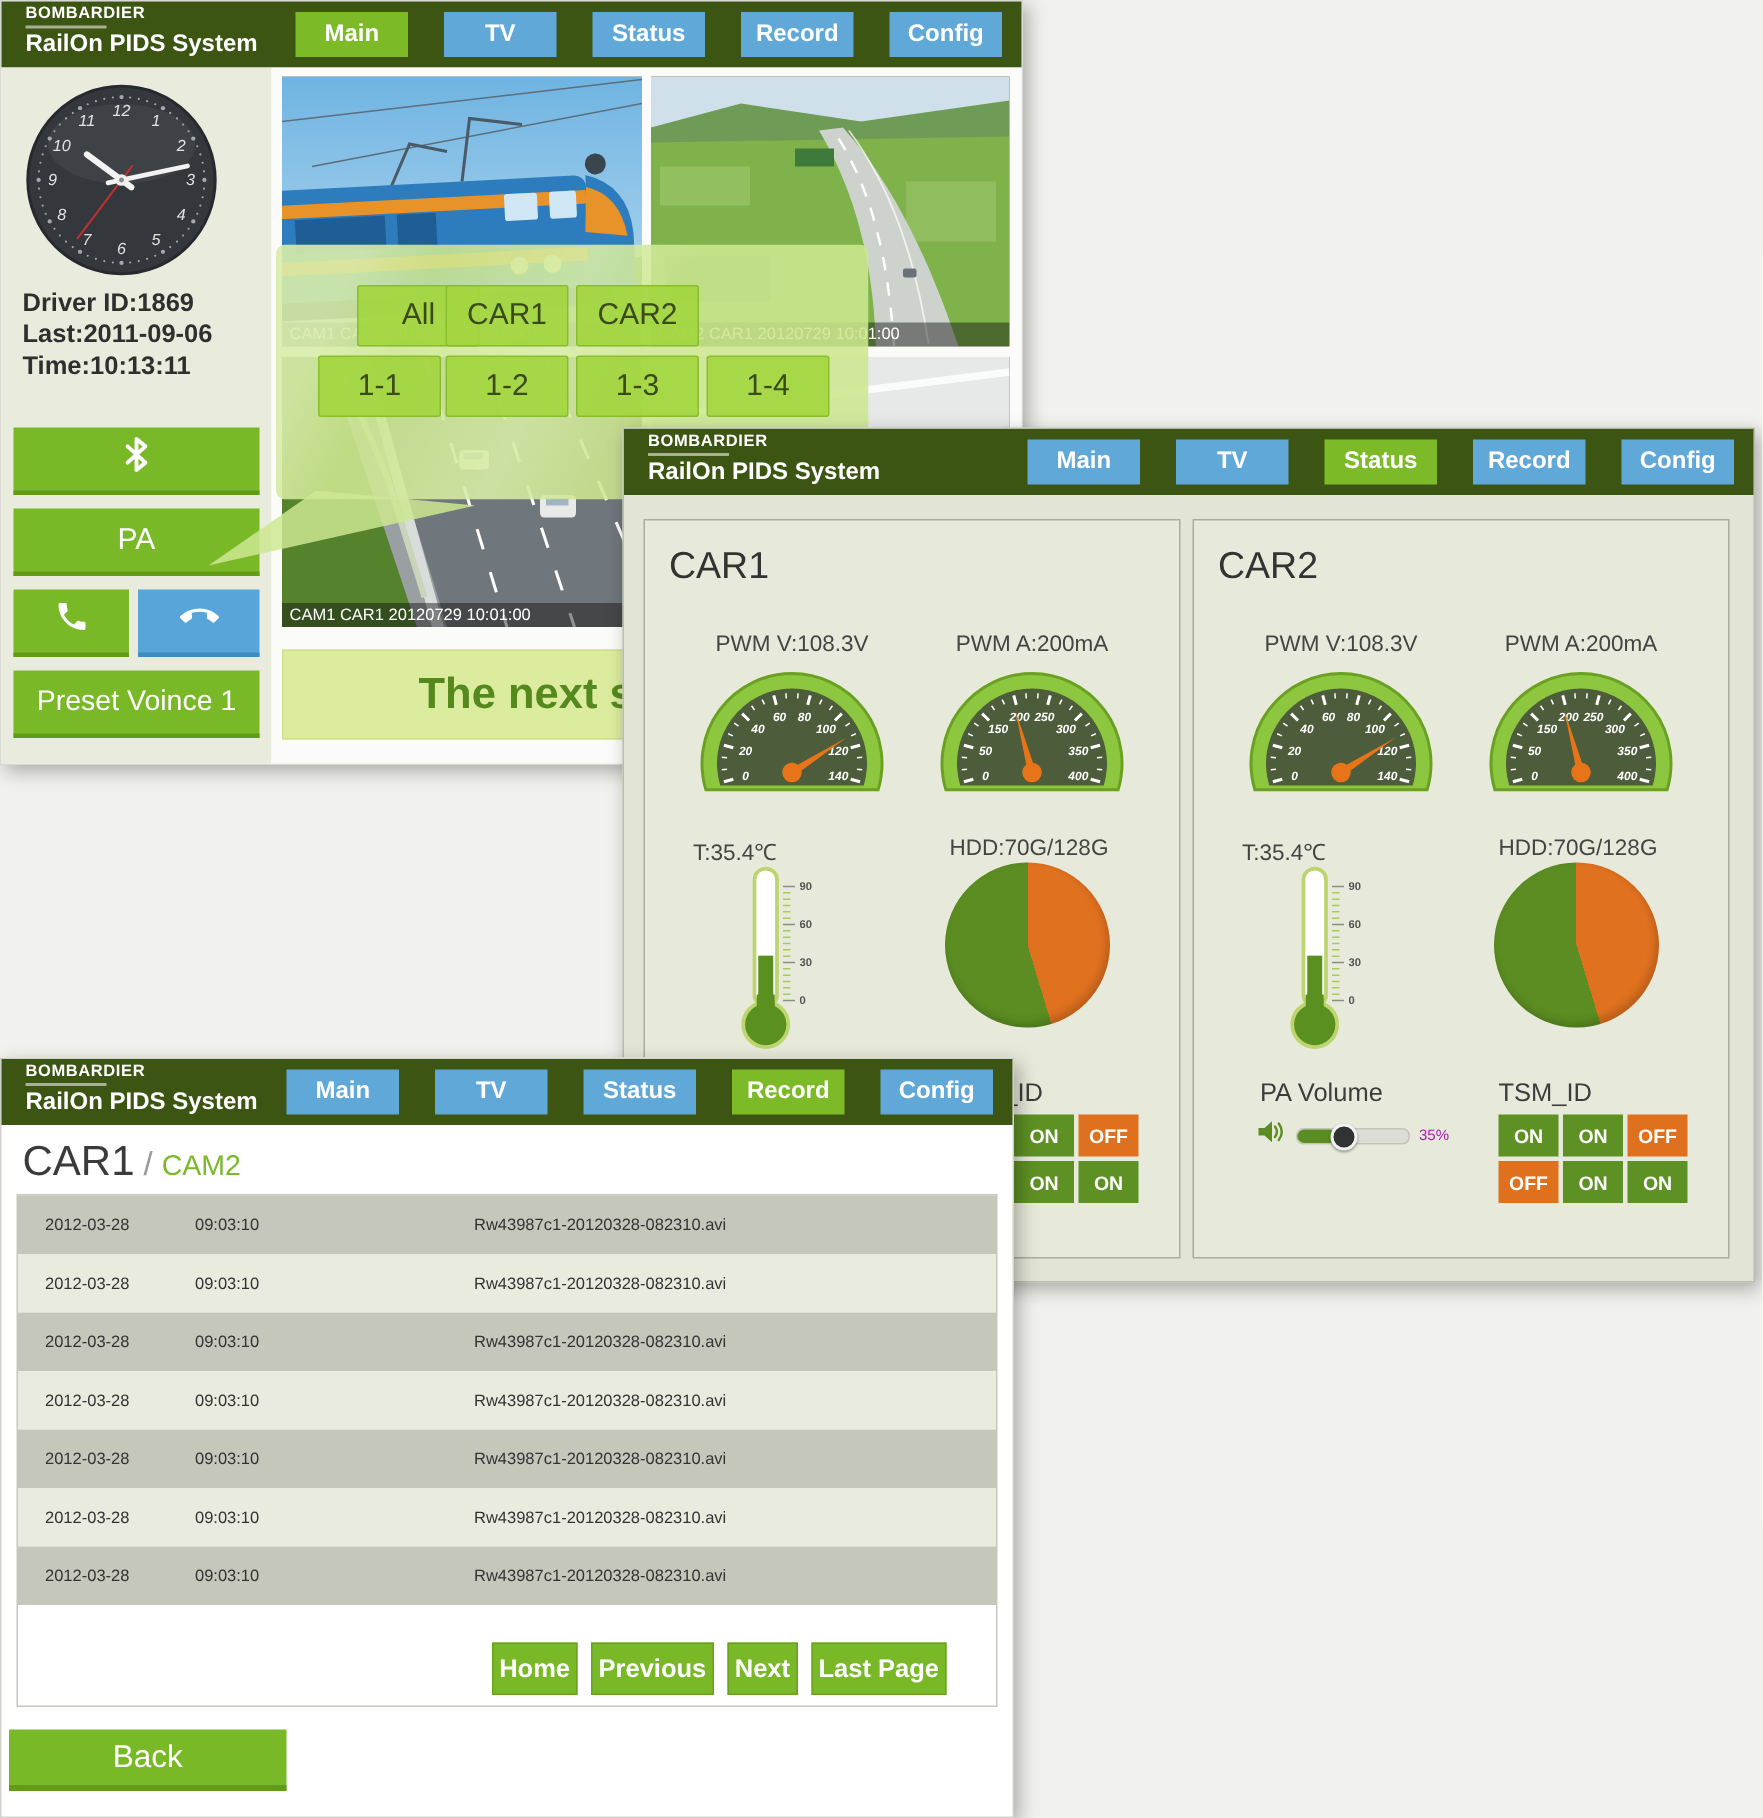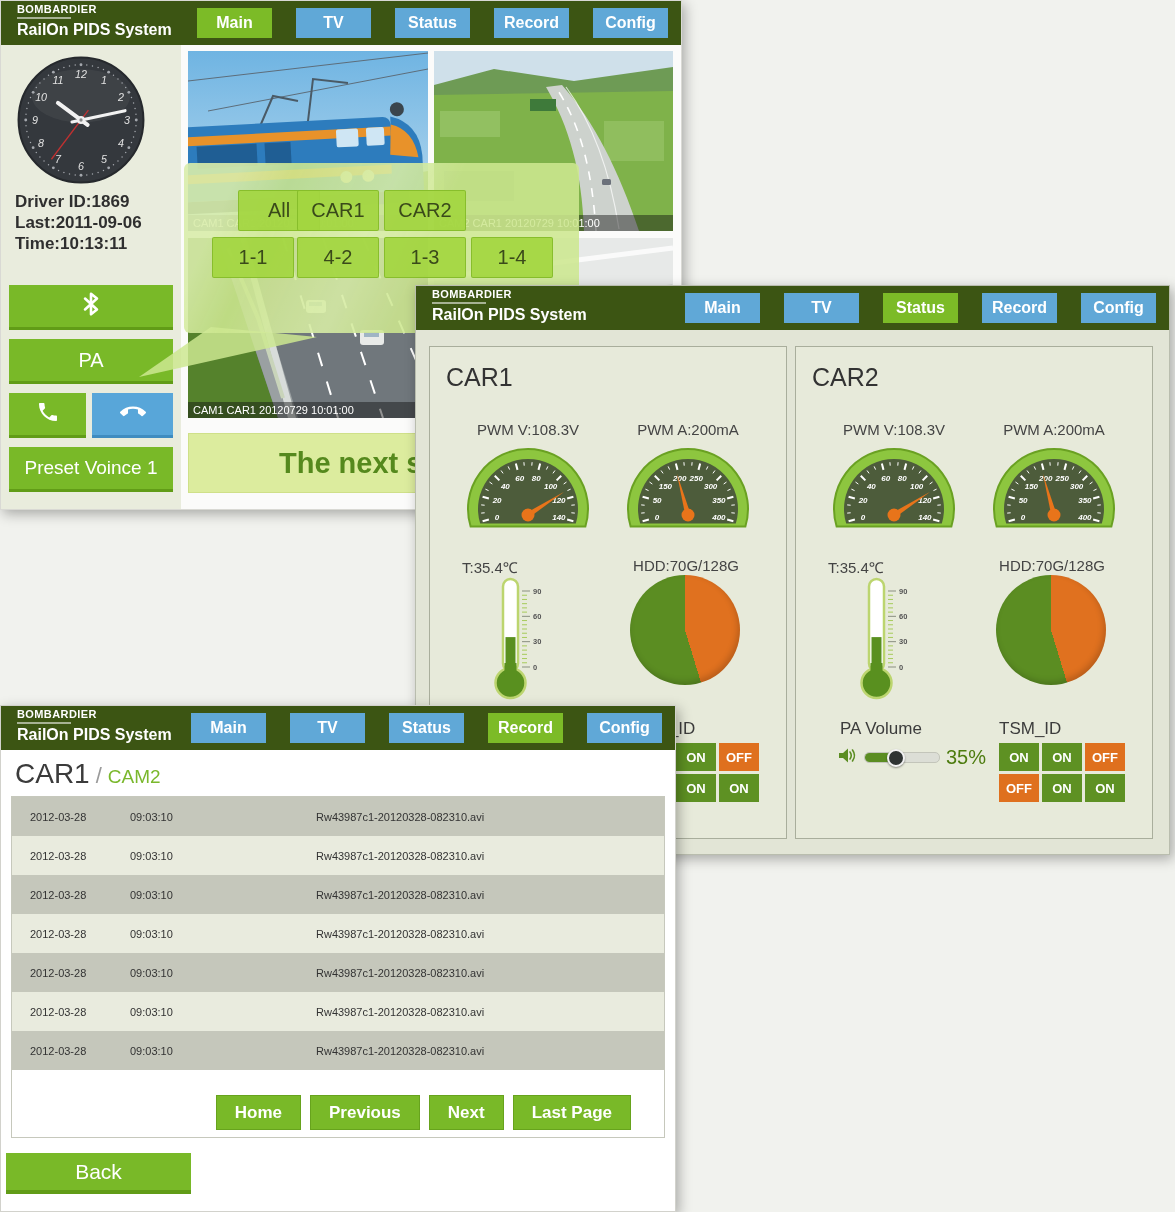--- a/index.html
+++ b/index.html
@@ -56,42 +56,42 @@
   .thermo{position:absolute;left:58px;top:228px;width:64px;height:128px;}
   .hdd-label{position:absolute;left:192px;top:210px;width:128px;text-align:center;font-size:15px;color:#444;}
   .pie{position:absolute;left:200px;top:228px;width:110px;height:110px;border-radius:50%;
        box-shadow:inset -2px -3px 6px rgba(0,0,0,.18);}
   .pa-label{position:absolute;left:44px;top:372px;font-size:17px;color:#3c3c3c;}
   .slider-row{position:absolute;left:42px;top:399px;display:flex;align-items:center;gap:6px;}
   .sl-track{position:relative;width:74px;height:9px;background:#dcded6;border:1px solid #c3c5ba;border-radius:5px;}
   .sl-fill{position:absolute;left:0;top:0;bottom:0;background:#5b8d22;border-radius:5px;}
   .sl-thumb{position:absolute;top:-4px;width:14px;height:14px;border-radius:50%;background:#2f3433;
             border:2px solid #f2f2f2;box-shadow:0 1px 2px rgba(0,0,0,.4);cursor:pointer;}
-  .sl-pct{font-size:20px;color:#4d7c0f;}
+  .sl-pct{font-size:10px;color:#a21caf;}
   .tsm-label{position:absolute;left:203px;top:372px;font-size:17px;color:#3c3c3c;}
   .tsm-grid{position:absolute;left:203px;top:396px;display:grid;grid-template-columns:repeat(3,40px);
             grid-auto-rows:28px;gap:3px;}
   .tsm-btn{color:#fff;font-weight:bold;font-size:13px;display:flex;align-items:center;justify-content:center;cursor:pointer;}
   .tsm-on{background:#5e9123;} .tsm-off{background:#df701e;}
 
   
   .win-record{left:0;top:705px;width:676px;height:507px;background:#fff;z-index:9;border:1px solid #d2d2cc;box-sizing:border-box;}
   .rec-title{position:absolute;left:14px;top:52px;}
   .rec-title .tcar{font-size:28px;color:#3b3b3b;}
   .rec-title .tsep{font-size:22px;color:#9a9a9a;margin:0 6px;}
   .rec-title .tcam{font-size:19px;color:#7ab82c;}
   .rec-table{position:absolute;left:10px;top:90px;width:654px;height:342px;border:1px solid #c6c8bc;background:#fff;box-sizing:border-box;}
   .rrow{display:flex;align-items:center;height:39px;font-size:11px;color:#333;cursor:pointer;}
   .rrow:nth-child(odd){background:#c5c7bb;}
   .rrow:nth-child(even){background:#e9ebde;}
   .c-date{margin-left:18px;width:100px;}
   .c-time{width:90px;}
   .c-file{margin-left:96px;}
   .pager{display:flex;justify-content:flex-end;gap:9px;padding:25px 33px 0 0;}
-  .pg-btn{height:33px;padding:0 18px;background:#79b928;border:1px solid #67a31d;color:#fff;
+  .pg-btn{height:33px;padding:0 4px;background:#79b928;border:1px solid #67a31d;color:#fff;
           font-size:17px;font-weight:bold;display:flex;align-items:center;cursor:pointer;}
   .back-btn{position:absolute;left:5px;top:447px;width:185px;height:37px;background:#79b928;border-bottom:4px solid #619c17;
             color:#fff;font-size:21px;display:flex;align-items:center;justify-content:center;cursor:pointer;}
 </style>
 </head>
 <body>
 
 <div class="stage">
 
   <section class="win win-main">
@@ -302,21 +302,21 @@
       </div>
 
       <svg class="ovl-tail" width="180" height="52" viewBox="0 0 180 52">
         <polygon points="72,0 0,50 178,10" fill="rgba(205,231,144,.85)"></polygon>
       </svg>
       <div class="overlay">
         <div class="ovl-btn" style="left:27px;top:27px;margin-left:27px;">All</div>
         <div class="ovl-btn" style="left:113px;top:27px;">CAR1</div>
         <div class="ovl-btn" style="left:200px;top:27px;">CAR2</div>
         <div class="ovl-btn" style="left:28px;top:74px;">1-1</div>
-        <div class="ovl-btn" style="left:113px;top:74px;">4-2</div>
+        <div class="ovl-btn" style="left:113px;top:74px;">1-2</div>
         <div class="ovl-btn" style="left:200px;top:74px;">1-3</div>
         <div class="ovl-btn" style="left:287px;top:74px;">1-4</div>
       </div>
 
       <div class="marquee">The next sta</div>
     </div>
   </section>
 
   <section class="win win-status">
     <header class="appbar">

